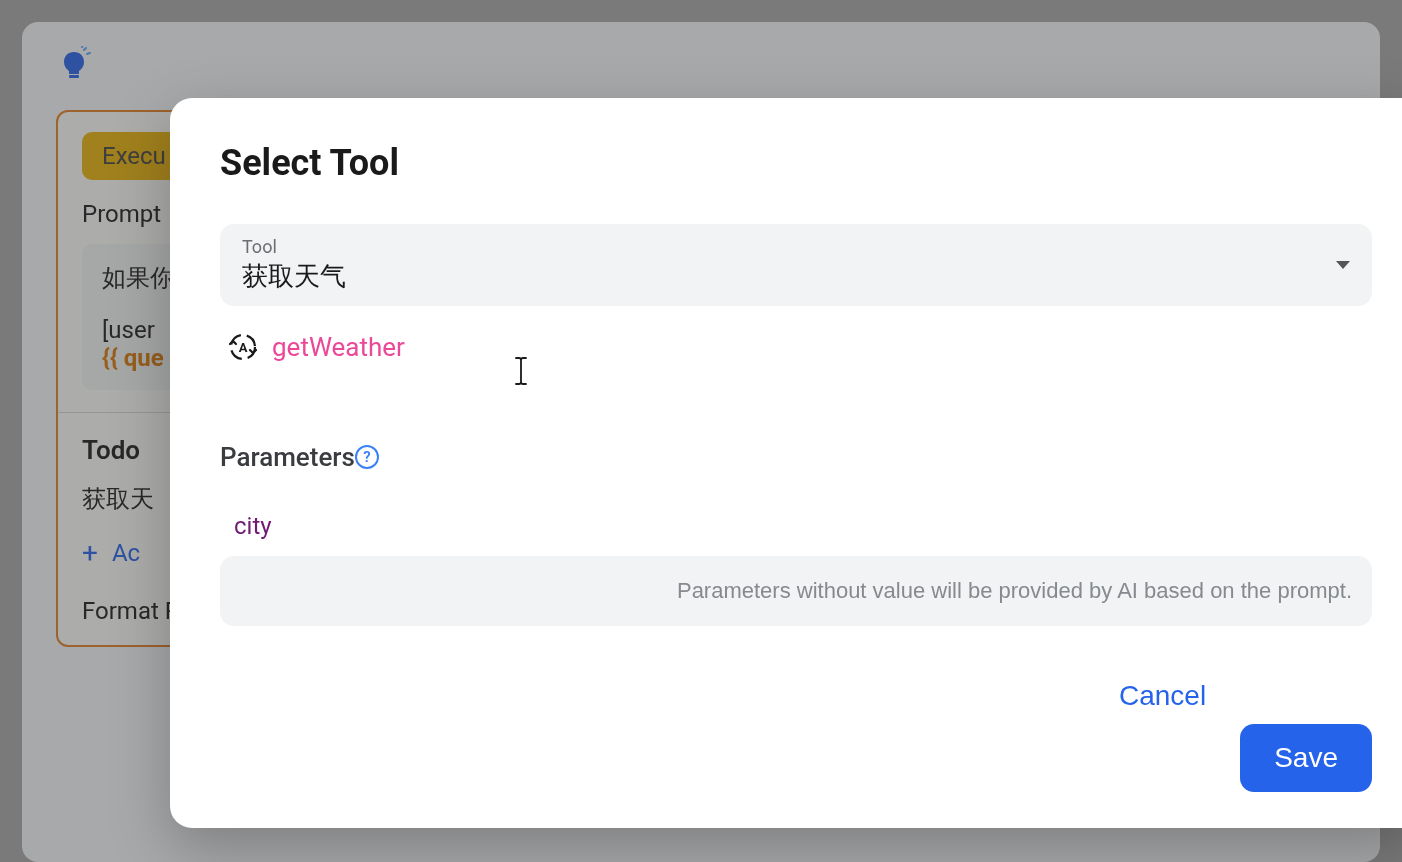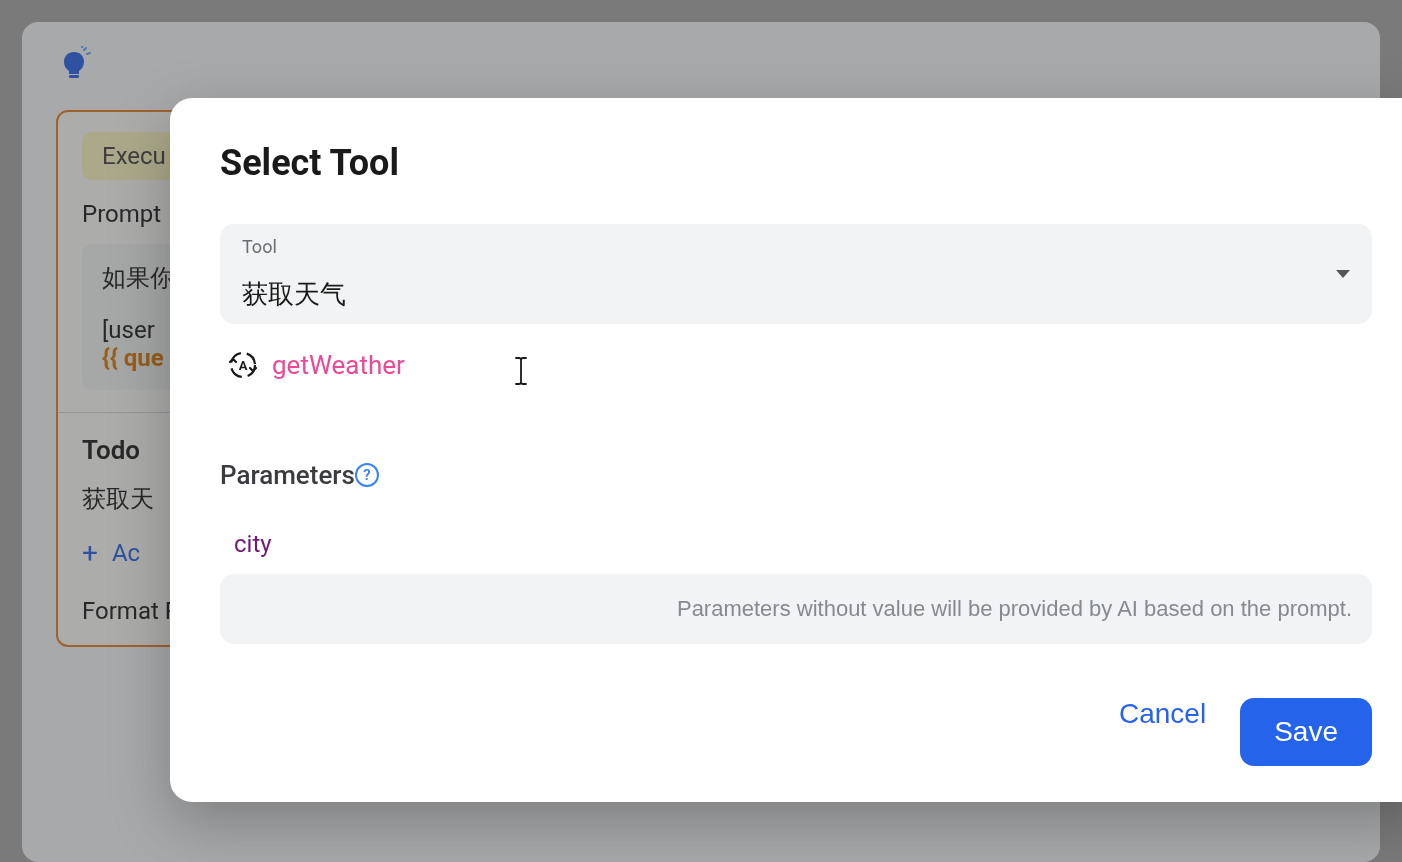--- a/index.html
+++ b/index.html
@@ -46,21 +46,21 @@
       color: #1a1a1a;
     }
     .bg-orange-card {
       border: 2px solid #e67e22;
       border-radius: 12px;
       padding: 20px 24px;
       background: #fdfdfc;
     }
     .bg-tab {
       display: inline-block;
-      background: #fef9c3;
+      background: #eab308;
       border-radius: 10px;
       padding: 10px 20px;
       font-size: 24px;
       color: #424242;
       margin-bottom: 20px;
     }
     .bg-label {
       font-size: 24px;
       color: #1a1a1a;
       margin-bottom: 16px;
@@ -149,21 +149,21 @@
       justify-content: space-between;
       margin-bottom: 26px;
     }
     .tool-select-left {
       display: flex;
       flex-direction: column;
     }
     .tool-select-label {
       font-size: 18px;
       color: #6b6e73;
-      margin-bottom: 20px;
+      margin-bottom: 2px;
     }
     .tool-select-value {
       font-size: 26px;
       color: #1a1a1a;
     }
     .tool-select-arrow {
       width: 0;
       height: 0;
       border-left: 7px solid transparent;
       border-right: 7px solid transparent;
@@ -240,20 +240,21 @@
     }
     .btn-save {
       background: #2563eb;
       border: none;
       border-radius: 14px;
       color: #fff;
       font-size: 28px;
       font-weight: 500;
       padding: 18px 34px;
       cursor: pointer;
+      margin-top: 44px;
     }
     .text-cursor {
       position: absolute;
       width: 14px;
       height: 30px;
       pointer-events: none;
     }
   </style>
 </head>
 <body>

